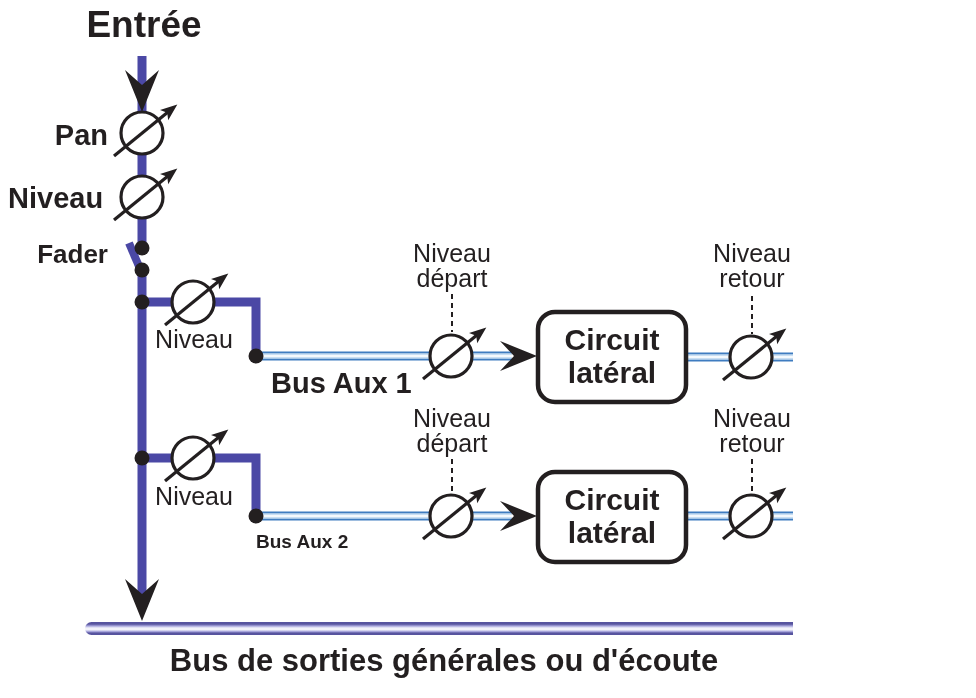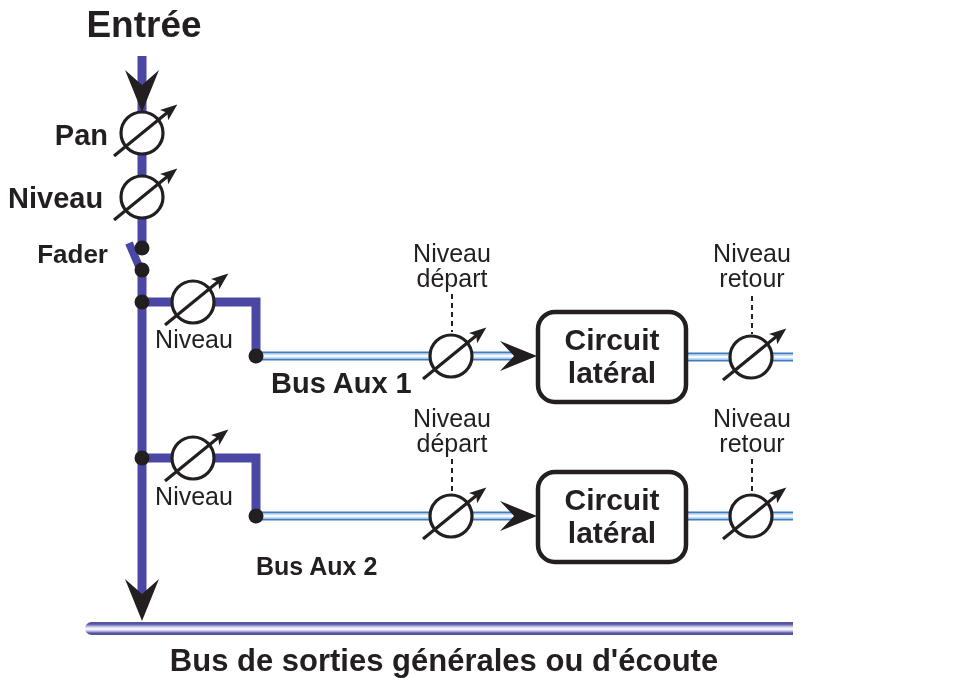--- a/index.html
+++ b/index.html
@@ -115,21 +115,21 @@
 
 
   <div class="lbl b" style="left:13px;width:95px;text-align:right;top:120px;font-size:29px;">Pan</div>
   <div class="lbl b" style="left:8px;width:95px;text-align:right;top:183px;font-size:29px;">Niveau</div>
   <div class="lbl b" style="left:15px;width:93px;text-align:right;top:241px;font-size:26px;">Fader</div>
 
   <div class="lbl ctr" style="left:194px;top:326px;font-size:25px;">Niveau</div>
   <div class="lbl ctr" style="left:194px;top:483px;font-size:25px;">Niveau</div>
 
   <div class="lbl b" style="left:250px;top:368px;font-size:29px;margin-left:21px;">Bus Aux 1</div>
-  <div class="lbl b" style="left:256px;top:553px;font-size:25px;">Bus Aux 2</div>
+  <div class="lbl b" style="left:256px;top:532px;font-size:19px;">Bus Aux 2</div>
 
   <div class="lbl ctr" style="left:452px;top:241px;font-size:25px;line-height:25px;">
     <div>Niveau</div>
     <div>départ</div>
   </div>
   <div class="lbl ctr" style="left:752px;top:241px;font-size:25px;line-height:25px;">
     <div>Niveau</div>
     <div>retour</div>
   </div>
   <div class="lbl ctr" style="left:452px;top:406px;font-size:25px;line-height:25px;">

